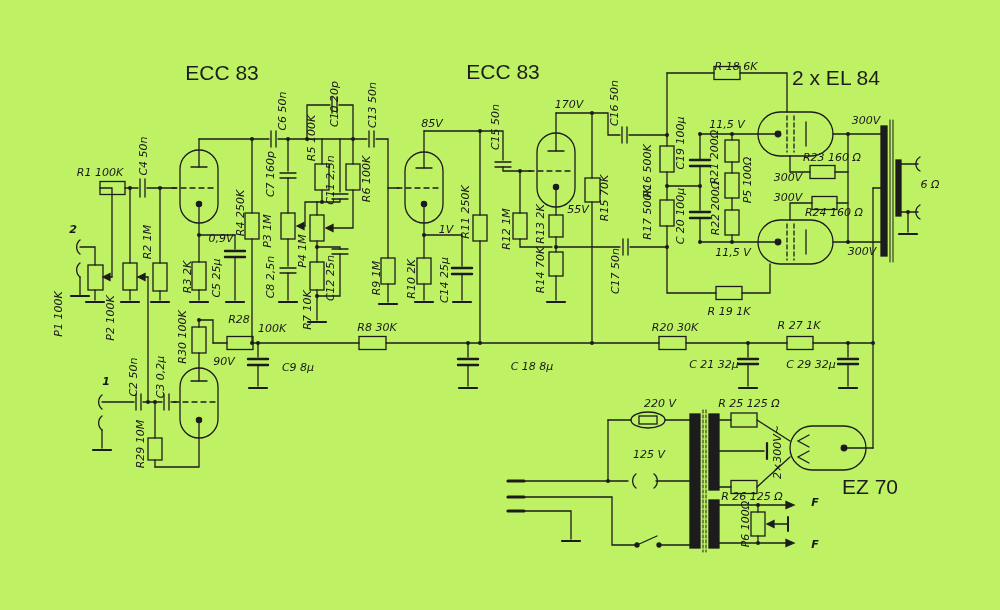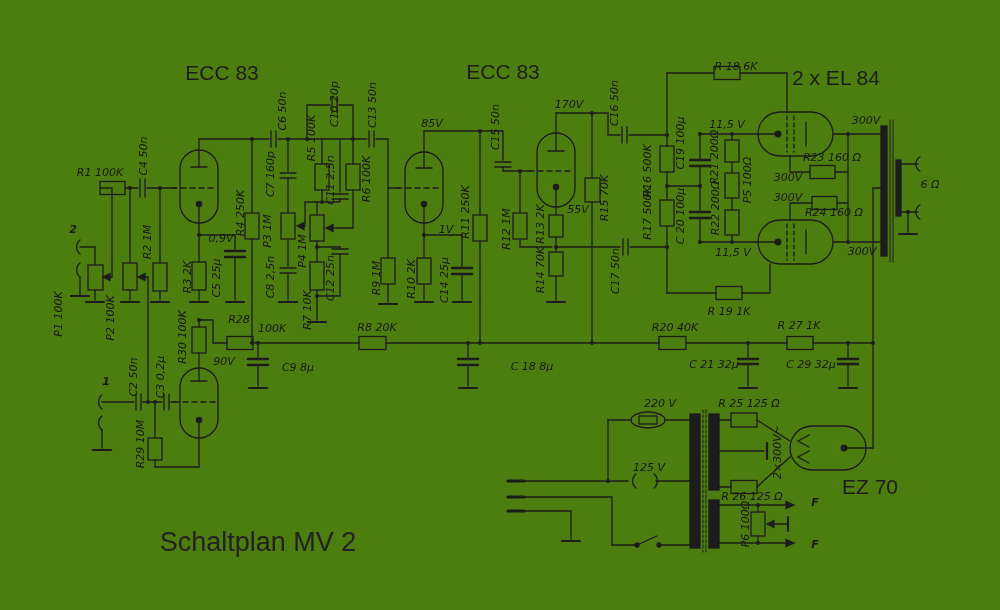--- a/index.html
+++ b/index.html
@@ -1,16 +1,16 @@
 <!DOCTYPE html>
 <html><head>
 <meta charset="utf-8">
 <style>
   html,body{margin:0;padding:0;background:#ffffff;}
-  #sheet{position:relative;width:1000px;height:610px;background:#4d7c0f;overflow:hidden;
+  #sheet{position:relative;width:1000px;height:610px;background:#bef264;overflow:hidden;
          font-family:"DejaVu Sans",sans-serif;}
   svg{position:absolute;left:0;top:0;}
   .lbl{position:absolute;font:italic 11px "DejaVu Sans",sans-serif;color:#181818;
        white-space:nowrap;transform:translate(-50%,-50%);letter-spacing:0px;}
   .rot{transform:translate(-50%,-50%) rotate(-90deg);}
   .title{position:absolute;font:21px "Liberation Sans",sans-serif;color:#1d1d1d;
          white-space:nowrap;transform:translate(-50%,-50%);}
   .caption{position:absolute;font:27px "Liberation Sans",sans-serif;color:#222;
          white-space:nowrap;transform:translate(-50%,-50%);}
 </style>
@@ -388,21 +388,20 @@
     <circle cx="199" cy="320" r="2"></circle>
           <circle cx="908" cy="212" r="2"></circle>
   </g>
 </g>
 </svg>
 
 <span class="title" style="left:222px;top:73px">ECC 83</span>
 <span class="title" style="left:503px;top:72px">ECC 83</span>
 <span class="title" style="left:836px;top:78px">2 x EL 84</span>
 <span class="title" style="left:870px;top:487px">EZ 70</span>
-<span class="caption" style="left:258px;top:542px">Schaltplan MV 2</span>
 
 <span class="lbl rot" style="left:143px;top:156px">C4 50n</span>
 <span class="lbl rot" style="left:58px;top:314px">P1 100K</span>
 <span class="lbl rot" style="left:110px;top:318px">P2 100K</span>
 <span class="lbl rot" style="left:147px;top:242px">R2 1M</span>
 <span class="lbl rot" style="left:187px;top:277px">R3 2K</span>
 <span class="lbl rot" style="left:216px;top:278px">C5 25µ</span>
 <span class="lbl rot" style="left:240px;top:213px">R4 250K</span>
 <span class="lbl rot" style="left:282px;top:111px">C6 50n</span>
 <span class="lbl rot" style="left:270px;top:174px">C7 160p</span>
@@ -438,23 +437,23 @@
 <span class="lbl rot" style="left:133px;top:377px">C2 50n</span>
 <span class="lbl rot" style="left:160px;top:377px">C3 0,2µ</span>
 <span class="lbl rot" style="left:182px;top:337px">R30 100K</span>
 <span class="lbl rot" style="left:745px;top:524px">P6 100Ω</span>
 <span class="lbl rot" style="left:777px;top:452px">2×300V~</span>
 
 <span class="lbl" style="left:100px;top:172px">R1 100K</span>
 <span class="lbl" style="left:239px;top:319px">R28</span>
 <span class="lbl" style="left:272px;top:328px">100K</span>
 <span class="lbl" style="left:298px;top:367px">C9 8µ</span>
-<span class="lbl" style="left:377px;top:327px">R8 20K</span>
+<span class="lbl" style="left:377px;top:327px">R8 30K</span>
 <span class="lbl" style="left:532px;top:366px">C 18 8µ</span>
-<span class="lbl" style="left:675px;top:327px">R20  40K</span>
+<span class="lbl" style="left:675px;top:327px">R20  30K</span>
 <span class="lbl" style="left:714px;top:364px">C 21 32µ</span>
 <span class="lbl" style="left:799px;top:325px">R 27  1K</span>
 <span class="lbl" style="left:811px;top:364px">C 29 32µ</span>
 <span class="lbl" style="left:729px;top:311px">R 19  1K</span>
 <span class="lbl" style="left:736px;top:66px">R 18  6K</span>
 <span class="lbl" style="left:832px;top:157px">R23  160 Ω</span>
 <span class="lbl" style="left:834px;top:212px">R24  160 Ω</span>
 <span class="lbl" style="left:749px;top:403px">R 25   125 Ω</span>
 <span class="lbl" style="left:752px;top:496px">R 26  125 Ω</span>
 <span class="lbl" style="left:815px;top:502px;font-weight:bold">F</span>
@@ -468,16 +467,16 @@
 <span class="lbl" style="left:432px;top:123px">85V</span>
 <span class="lbl" style="left:569px;top:104px">170V</span>
 <span class="lbl" style="left:578px;top:209px">55V</span>
 <span class="lbl" style="left:727px;top:124px">11,5 V</span>
 <span class="lbl" style="left:733px;top:252px">11,5 V</span>
 <span class="lbl" style="left:866px;top:120px">300V</span>
 <span class="lbl" style="left:788px;top:177px">300V</span>
 <span class="lbl" style="left:788px;top:197px">300V</span>
 <span class="lbl" style="left:862px;top:251px">300V</span>
 <span class="lbl" style="left:660px;top:403px">220 V</span>
-<span class="lbl" style="left:649px;top:467px">125 V</span>
+<span class="lbl" style="left:649px;top:454px">125 V</span>
 <span class="lbl" style="left:930px;top:184px">6 Ω</span>
 
 </div>
 
 </body></html>

